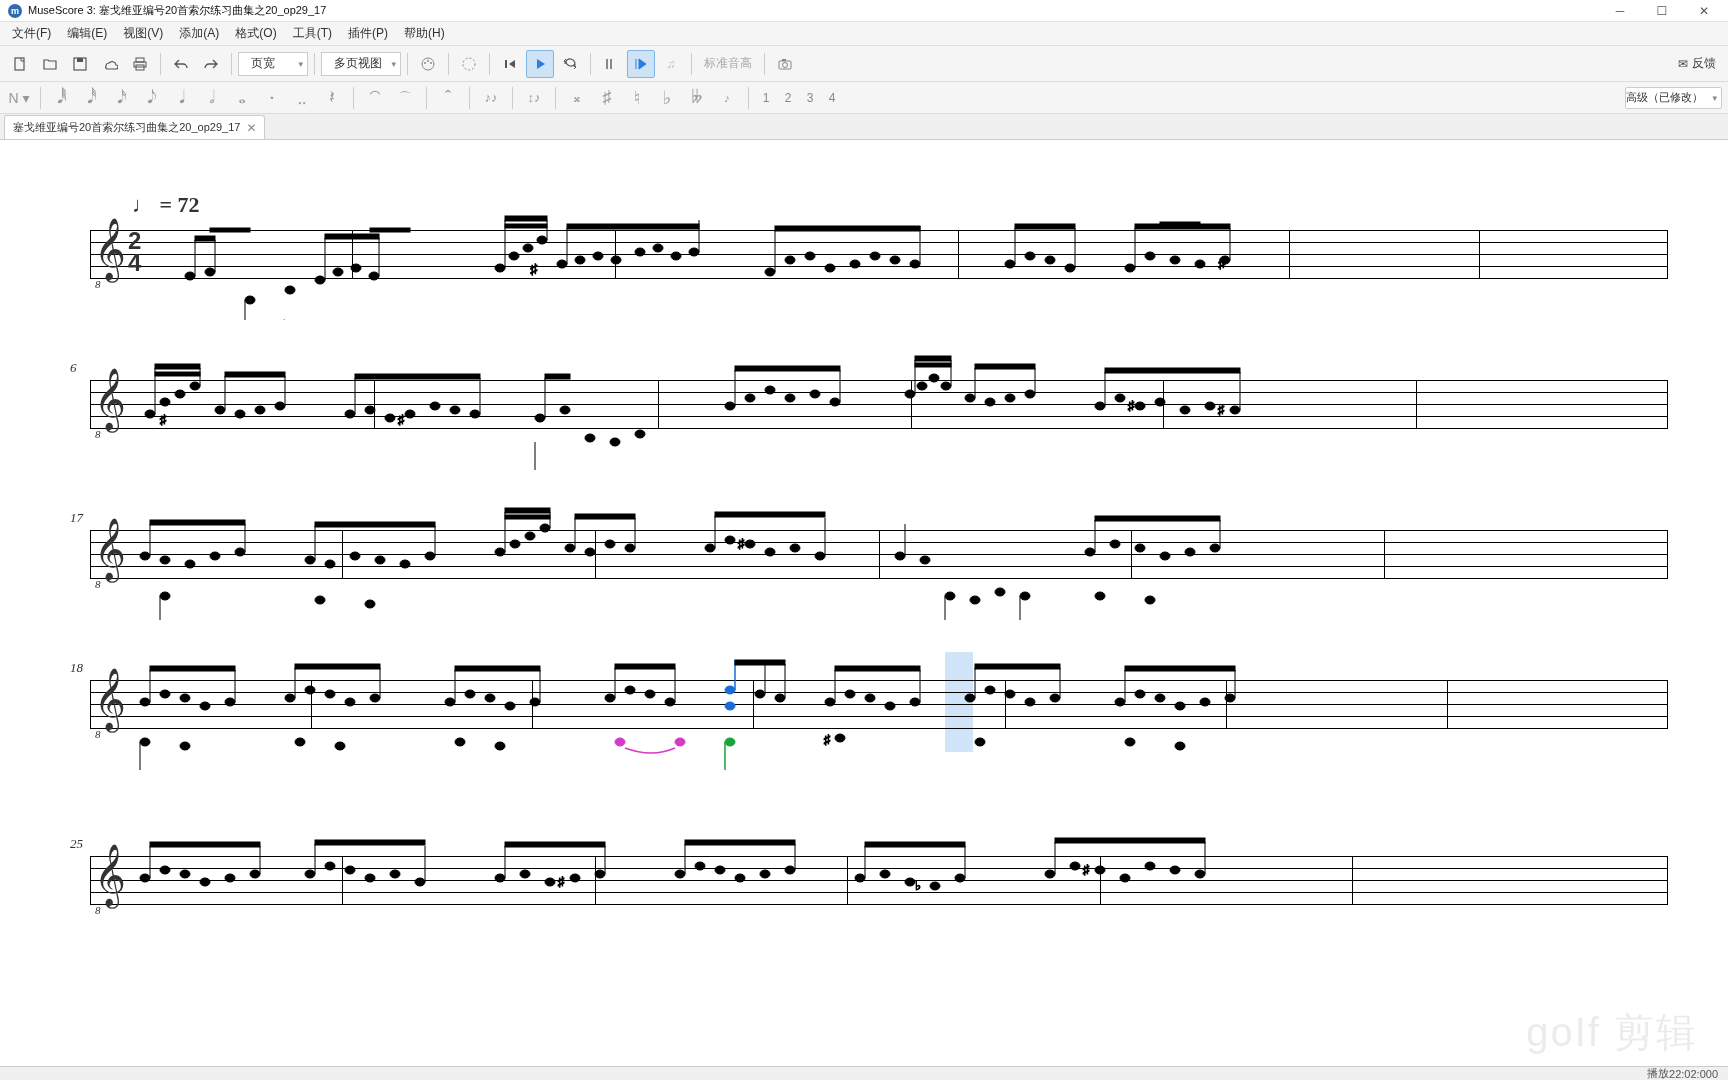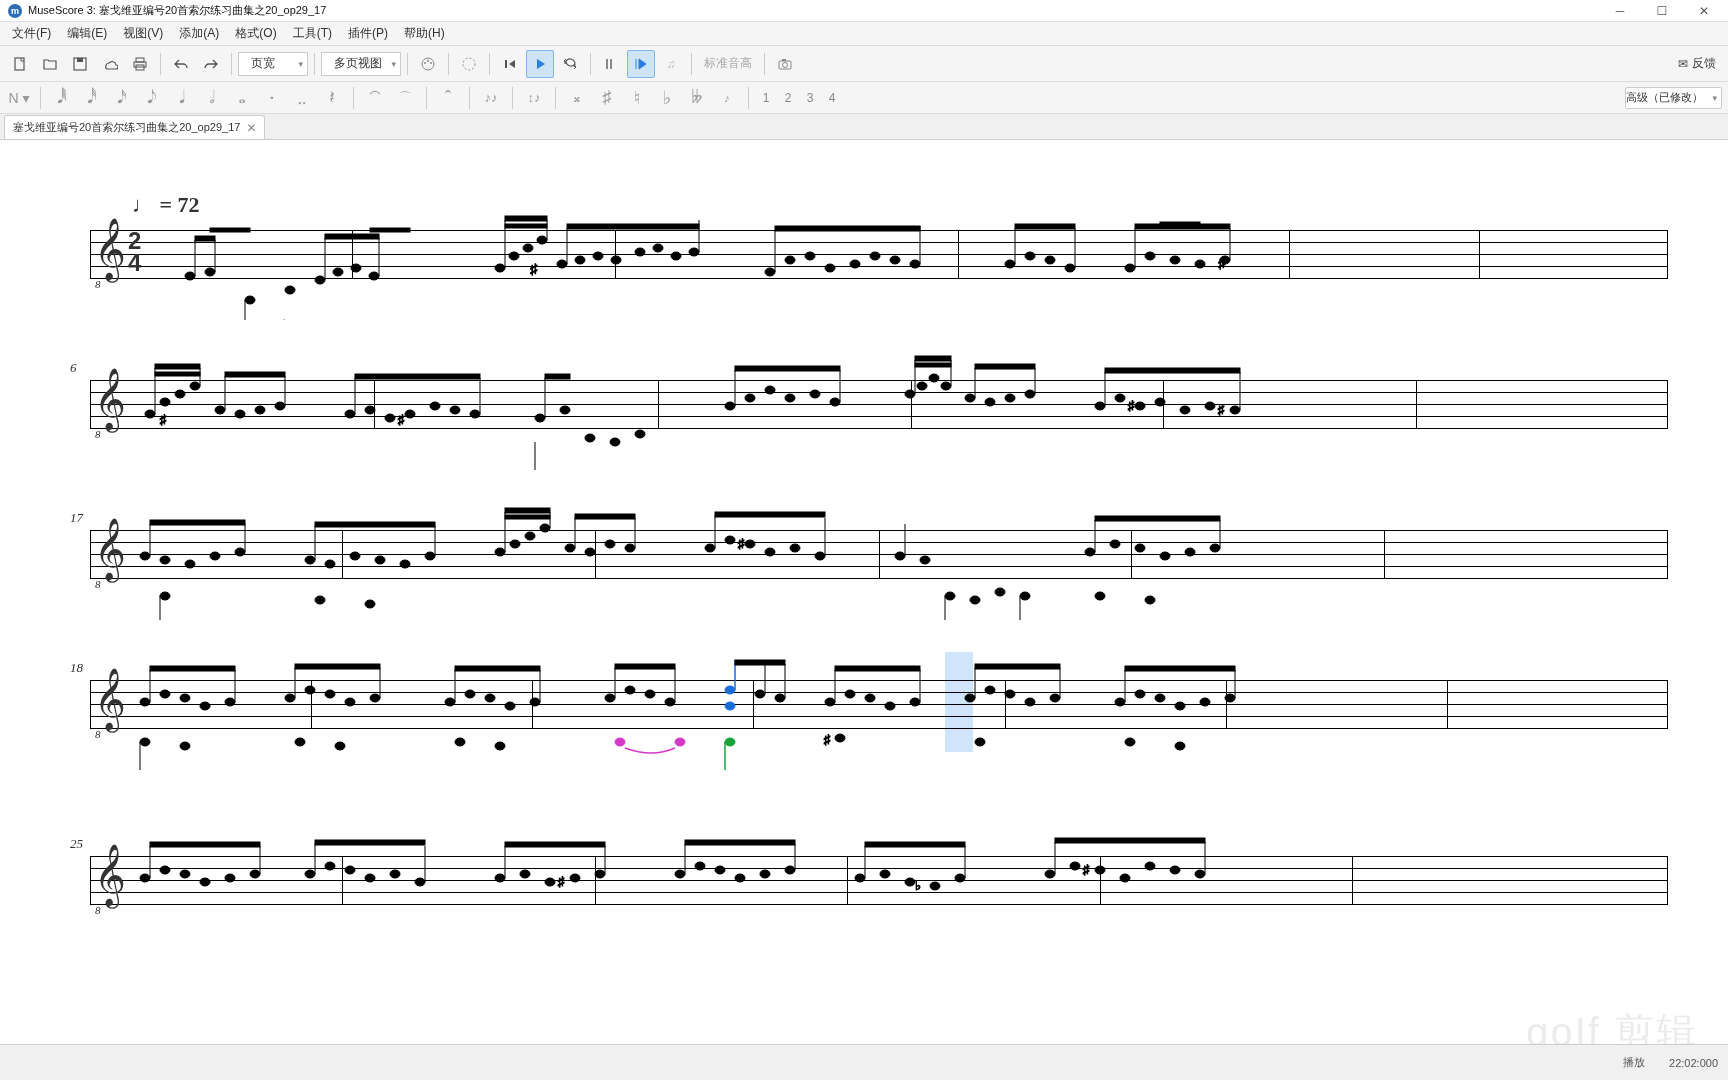--- a/index.html
+++ b/index.html
@@ -43,21 +43,21 @@
 .barline { position: absolute; top: 0; bottom: 0; width: 1px; background: #000; }
 .clef { position: absolute; left: 4px; top: -12px; font-size: 54px; font-family: serif; }
 .sub8 { position:absolute; left:5px; top:48px; font-size:11px; font-style:italic; font-family:serif; }
 .timesig { position: absolute; left: 38px; font-family: serif; font-weight: bold; font-size: 24px; line-height: 22px; }
 .tempo { position: absolute; top: -38px; left: 42px; font-size: 22px; font-weight: bold; font-family: serif; }
 .measnum { position: absolute; left: -20px; top: -20px; font-size: 13px; font-style: italic; font-family: serif; }
 .notes-svg { position: absolute; left: 0; top: -30px; right: 0; height: 120px; }
 
 .selection { position: absolute; background: rgba(120,180,240,0.35); }
 
-.statusbar { position: absolute; bottom: 0; left: 0; right: 0; height: 36px; background: #f0f0f0; border-top: 1px solid #ccc; display: flex; align-items: center; justify-content: flex-end; padding: 0 10px; gap: 24px; font-size: 11px; color: #555; }
+.statusbar { position: absolute; bottom: 0; left: 0; right: 0; height: 14px; background: #f0f0f0; border-top: 1px solid #ccc; display: flex; align-items: center; justify-content: flex-end; padding: 0 10px; gap: 0; font-size: 11px; color: #555; }
 
 .watermark { position: absolute; right: 30px; bottom: 40px; font-size: 40px; color: rgba(0,0,0,0.08); font-weight: 300; letter-spacing: 2px; pointer-events: none; }
 </style>
 </head>
 <body>
 
 <div class="titlebar">
   <div class="icon">m</div>
   <div class="title">MuseScore 3: 塞戈维亚编号20首索尔练习曲集之20_op29_17</div>
   <div class="winbtns">

